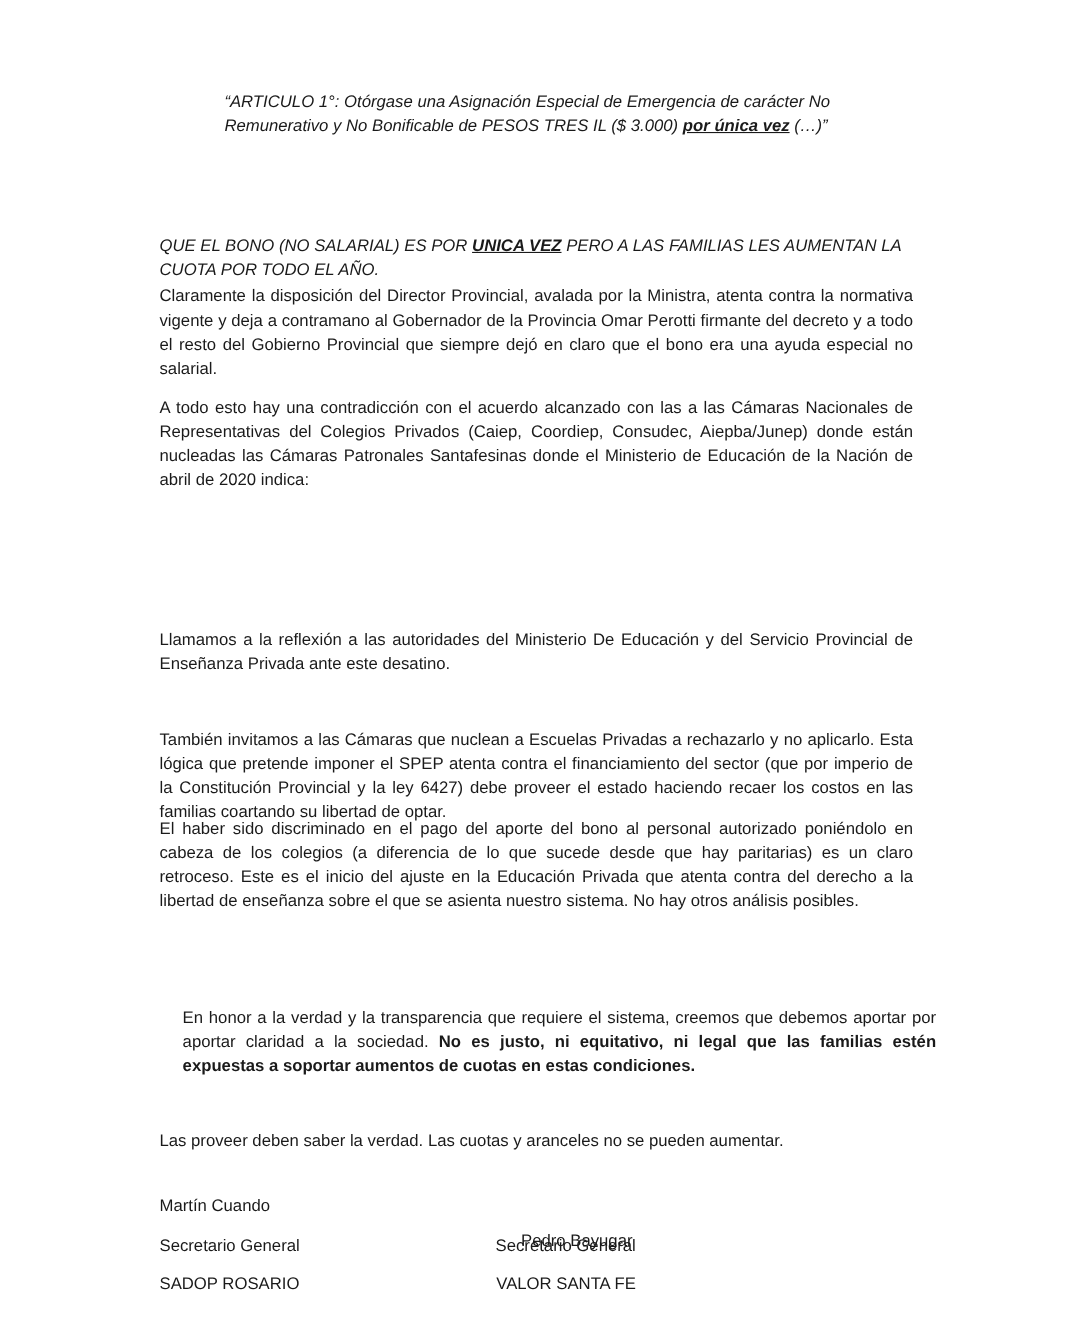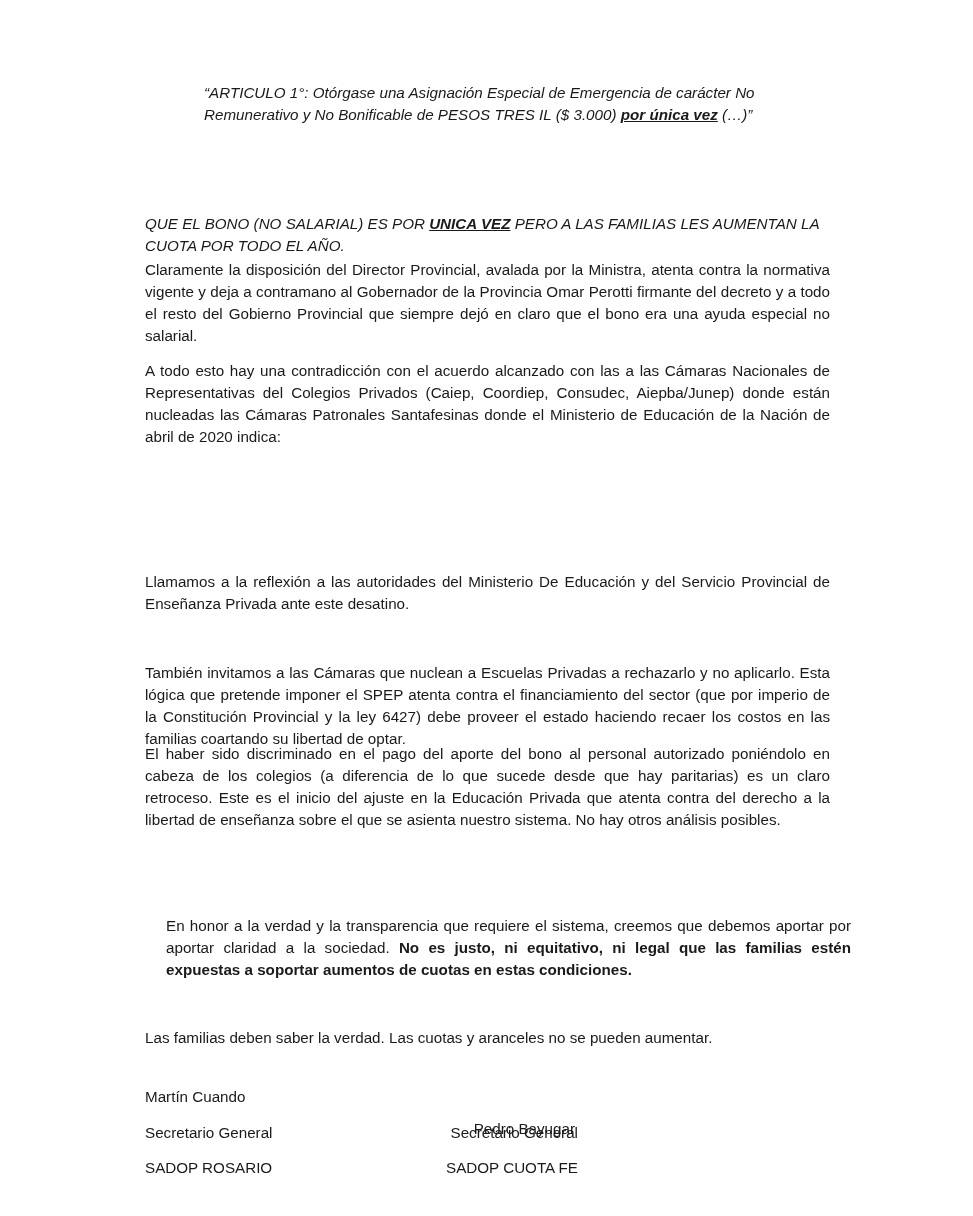--- a/index.html
+++ b/index.html
@@ -35,27 +35,27 @@
 
   <p class="p just" style="top:571px;">Llamamos a la reflexión a las autoridades del Ministerio De Educación y del Servicio Provincial de Enseñanza Privada ante este desatino.</p>
 
   <p class="p just" style="top:642px;margin-top:20px;">También invitamos a las Cámaras que nuclean a Escuelas Privadas a rechazarlo y no aplicarlo. Esta lógica que pretende imponer el SPEP atenta contra el financiamiento del sector (que por imperio de la Constitución Provincial y la ley 6427) debe proveer el estado haciendo recaer los costos en las familias coartando su libertad de optar.</p>
 
   <p class="p just" style="top:743px;">El haber sido discriminado en el pago del aporte del bono al personal autorizado poniéndolo en cabeza de los colegios (a diferencia de lo que sucede desde que hay paritarias) es un claro retroceso. Este es el inicio del ajuste en la Educación Privada que atenta contra del derecho a la libertad de enseñanza sobre el que se asienta nuestro sistema. No hay otros análisis posibles.</p>
 
   <p class="p just" style="top:915px;margin-left:21px;"><span>En honor a la verdad y la transparencia que requiere el sistema, creemos que debemos aportar por aportar claridad a la sociedad. </span><span class="bold">No es justo, ni equitativo, ni legal que las familias estén expuestas a soportar aumentos de cuotas en estas condiciones.</span></p>
 
 
-  <p class="p" style="top:1027px;">Las familias deben saber la verdad. Las cuotas y aranceles no se pueden aumentar.</p>
+  <p class="p" style="top:1027px;">Las proveer deben saber la verdad. Las cuotas y aranceles no se pueden aumentar.</p>
 
   <div>
     <div class="sig-left" style="top:1086px;">Martín Cuando</div>
     <div class="sig-left" style="top:1122px;">Secretario General</div>
     <div class="sig-left" style="top:1157px;">SADOP ROSARIO</div>
   </div>
 
   <div>
     <div class="sig-right" style="top:1086px; right:203px;margin-top:32px;">Pedro Bayugar</div>
     <div class="sig-right" style="top:1122px;">Secretario General</div>
-    <div class="sig-right" style="top:1157px;">SADOP CUOTA FE</div>
+    <div class="sig-right" style="top:1157px;">VALOR SANTA FE</div>
   </div>
 
 </div>
 
 </body></html>

